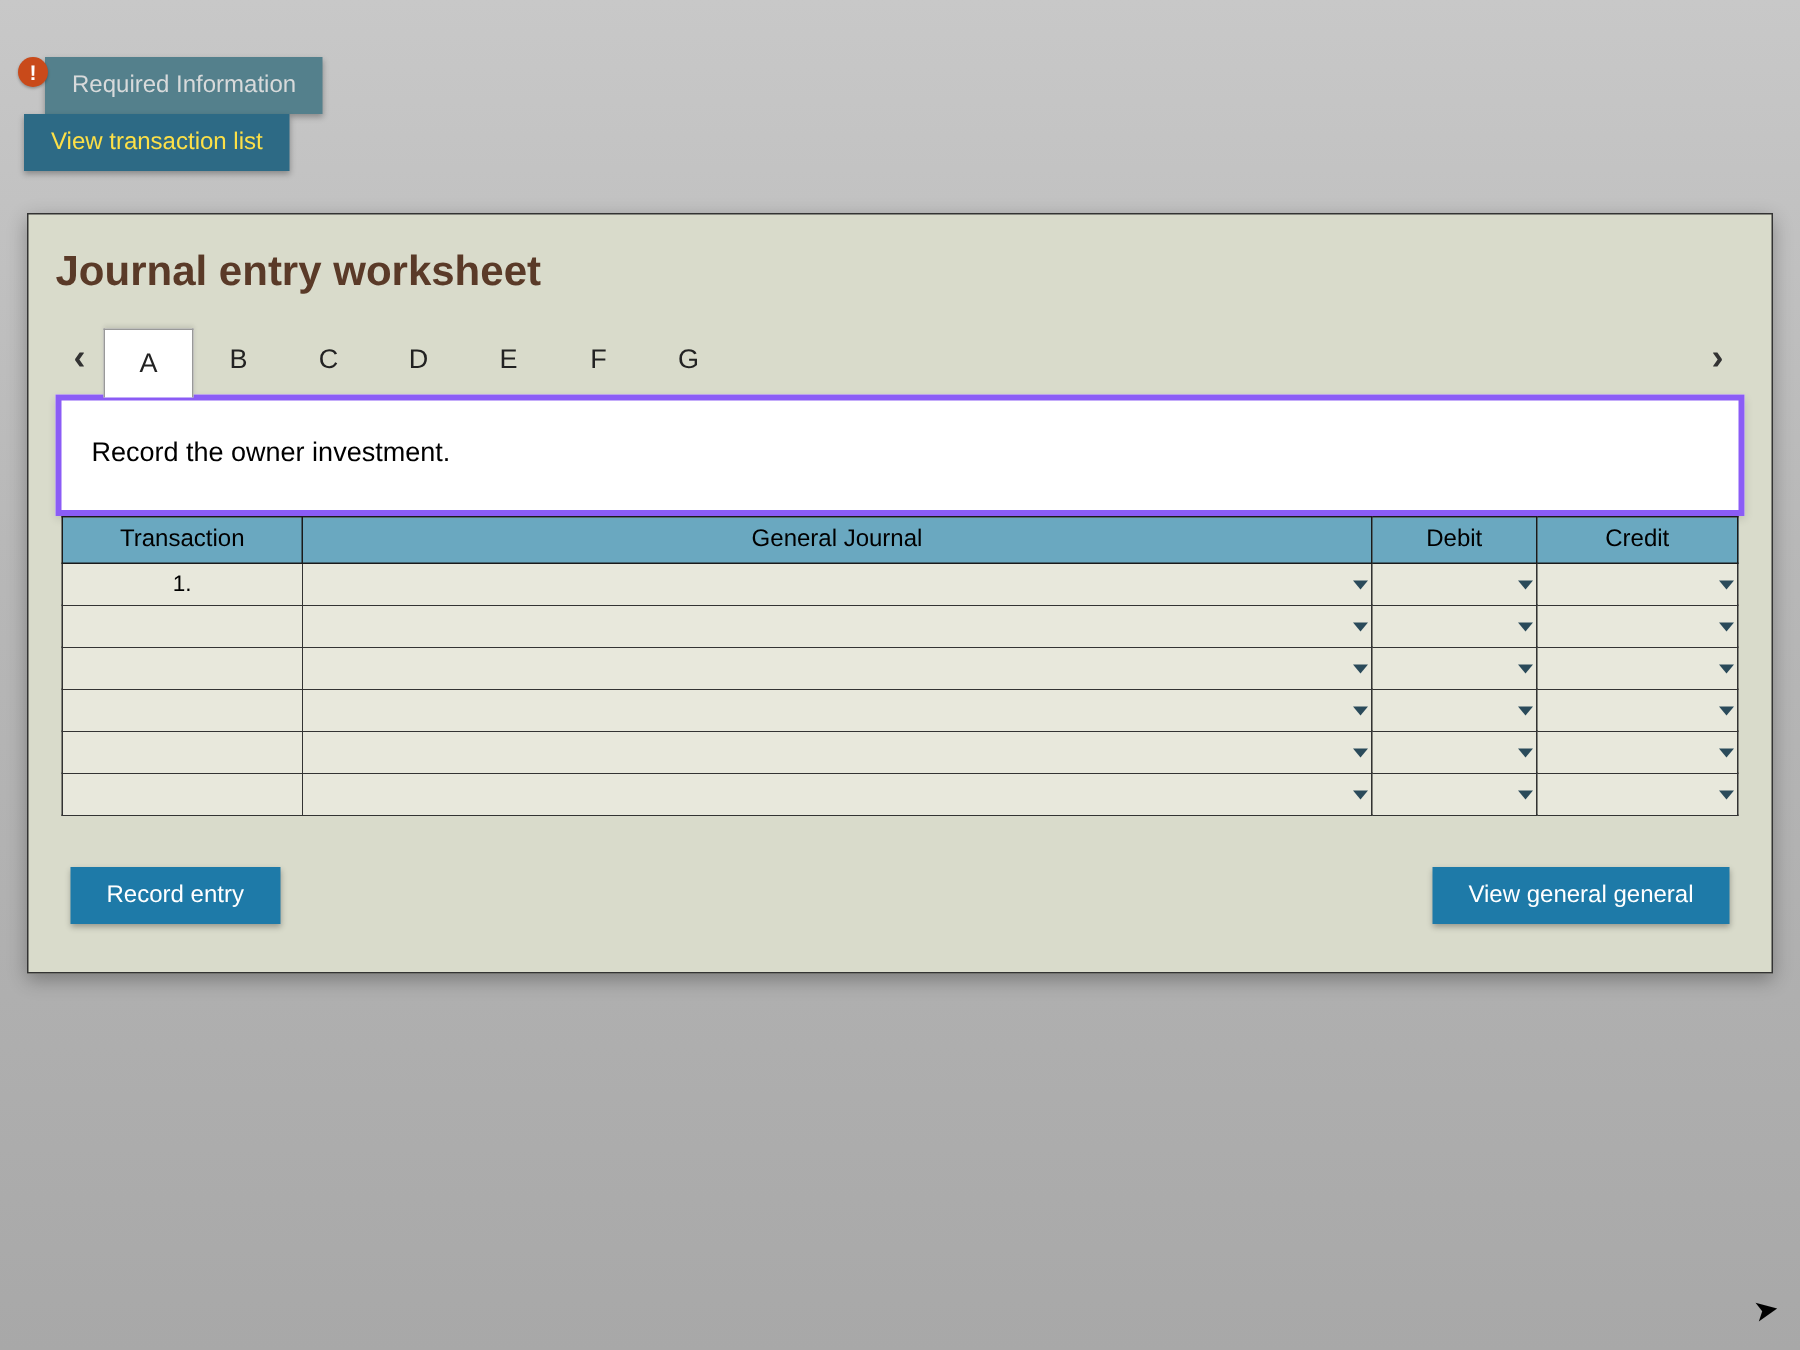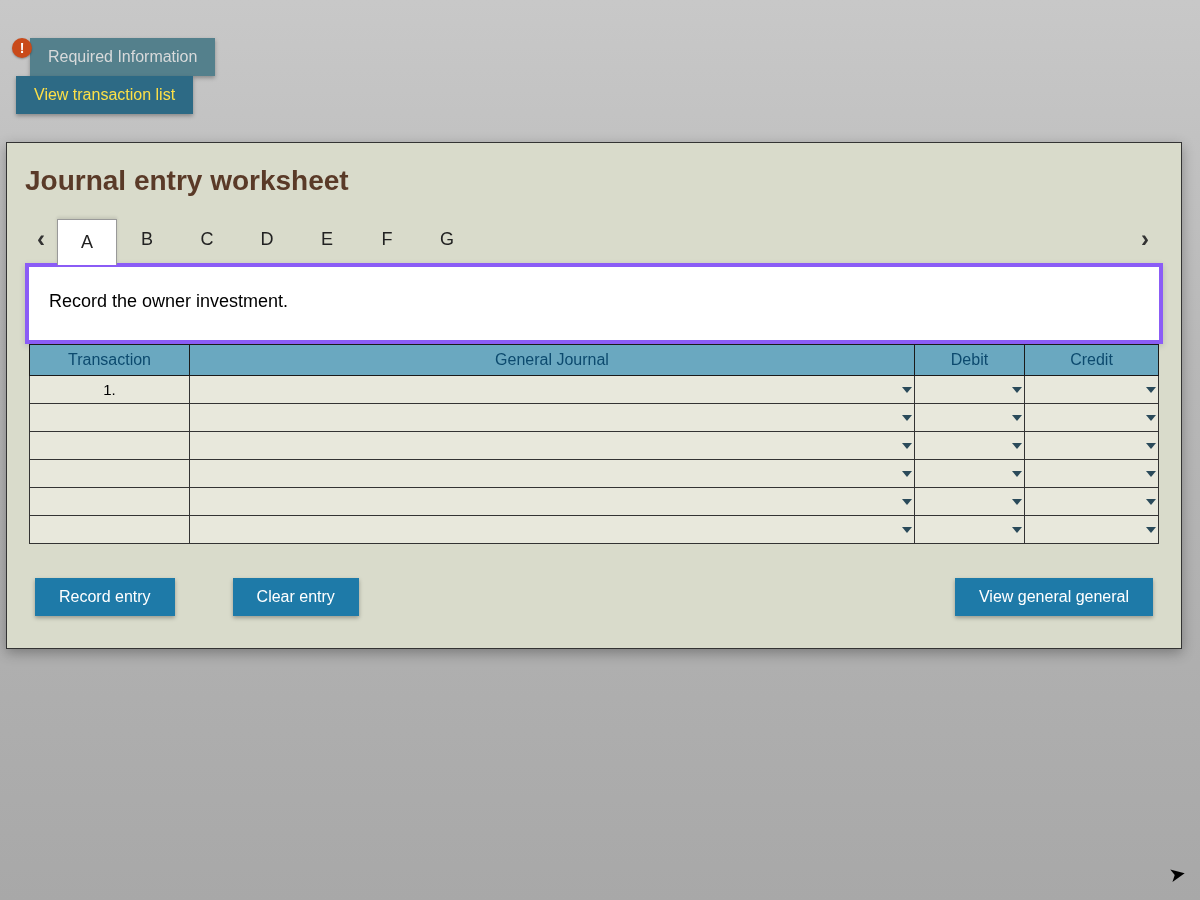--- a/index.html
+++ b/index.html
@@ -50,21 +50,21 @@
       background: #54808c;
       color: #d8dadb;
       margin-top: 28px;
     }
     .tab-btn.view {
       background: #2d6a85;
       color: #fde047;
       margin-left: 8px;
     }
     .worksheet-wrap {
-      margin: 28px 18px 0 6px;
+      margin: 28px 18px 0 18px;
       background: #d9dbcb;
       border: 1px solid #333;
       box-shadow: 0 4px 12px rgba(0,0,0,0.3);
       padding: 0;
       position: relative;
     }
     .ws-title {
       font-size: 28px;
       font-weight: bold;
       color: #5a3a28;
@@ -123,21 +123,21 @@
       font-size: 16px;
       padding: 20px 22px 12px 22px;
     }
     .journal-table {
       margin: 0 22px;
       border-collapse: collapse;
       width: calc(100% - 44px);
     }
     .journal-table th {
       background: #6aa8c0;
-      color: #0c4a6e;
+      color: #000000;
       font-weight: normal;
       padding: 6px 8px;
       border: 1px solid #1a1a1a;
       font-size: 16px;
       text-align: center;
     }
     .journal-table td {
       border: 1px solid #333;
       height: 28px;
       background: #e8e8dc;
@@ -257,19 +257,18 @@
         <td><span></span><span class="dd-arrow"></span></td>
         <td><span></span><span class="dd-arrow"></span></td>
         <td><span></span><span class="dd-arrow"></span></td>
       </tr>
     </tbody>
   </table>
 
   <div class="btn-row">
     <div class="btn-row-left">
       <button class="action-btn">Record entry</button>
-      <button class="action-btn">Clear entry</button>
     </div>
     <button class="action-btn">View general general</button>
   </div>
 </div>
 
 <div class="cursor">➤</div>
 
 </body></html>

